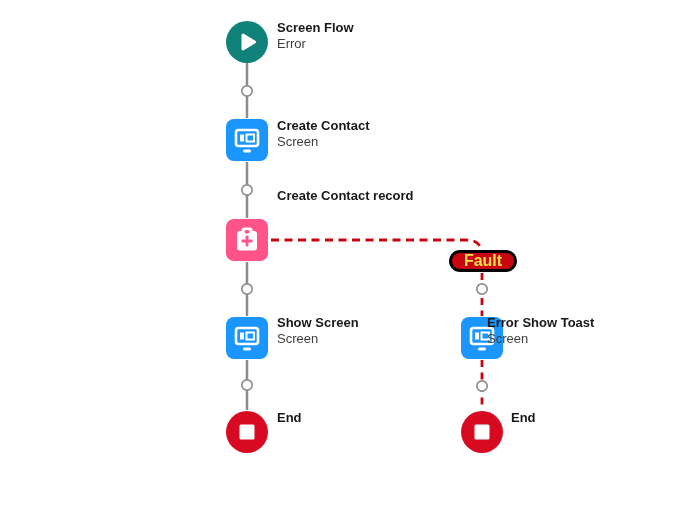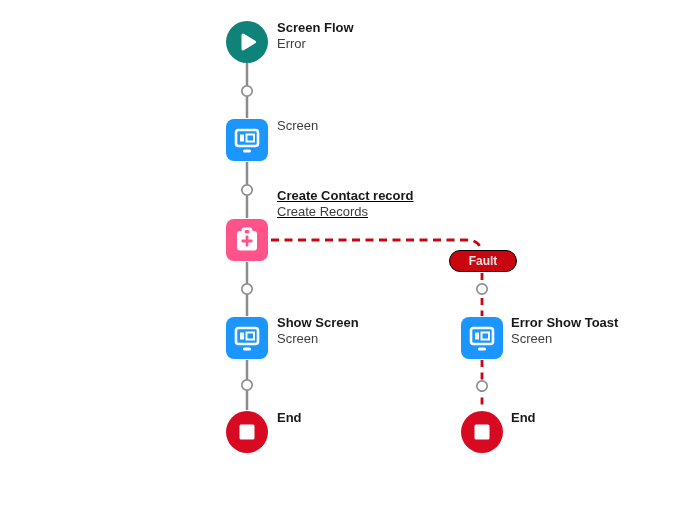--- a/index.html
+++ b/index.html
@@ -26,26 +26,26 @@
     white-space: nowrap;
   }
   .label .t { display: block; font-weight: 700; color: #181818; }
   .label .s { display: block; color: #3E3E3C; }
 
   .fault-badge {
     position: absolute;
     left: 449px; top: 250px;
     width: 68px; height: 22px;
     background: #C9050F;
-    border: 1px solid #000000;
+    border: 3px solid #000000;
     border-radius: 12px;
     box-sizing: border-box;
     display: flex; align-items: center; justify-content: center;
-    color: #e5e5e5;
-    font-size: 12px;
+    color: #fde047;
+    font-size: 16px;
     font-weight: 700;
   }
 </style>
 </head>
 <body>
 
 <div class="canvas">
 
   <svg class="wires" width="676" height="525" viewBox="0 0 676 525">
 
@@ -80,26 +80,26 @@
   <div class="node-icon" style="left:226px; top:119px;">
     <svg width="42" height="42" viewBox="0 0 42 42">
       <rect x="0" y="0" width="42" height="42" rx="8" fill="#1B96FF"></rect>
       <rect x="10" y="11" width="22" height="16" rx="2.5" fill="none" stroke="#ffffff" stroke-width="2.6"></rect>
       <rect x="14" y="15.5" width="4" height="7" fill="#ffffff"></rect>
       <rect x="20.5" y="15.5" width="7.5" height="7" fill="none" stroke="#ffffff" stroke-width="2"></rect>
       <rect x="17" y="30.5" width="8" height="3" rx="1.5" fill="#ffffff"></rect>
     </svg>
   </div>
   <div class="label" style="left:277px; top:118px;">
+    <span class="t">Create Contact</span>
     <span class="s">Screen</span>
   </div>
 
-  <div class="label" style="left:277px; top:188px;text-decoration:underline;">
+  <div class="label" style="left:277px; top:188px;">
     <span class="t">Create Contact record</span>
-    <span class="s">Create Records</span>
   </div>
   <div class="node-icon" style="left:226px; top:219px;">
     <svg width="42" height="42" viewBox="0 0 42 42">
       <rect x="0" y="0" width="42" height="42" rx="8" fill="#FF538A"></rect>
       <rect x="11" y="12" width="20" height="19.5" rx="3" fill="#ffffff"></rect>
       <rect x="15.5" y="8.5" width="11" height="7.5" rx="3" fill="#ffffff"></rect>
       <rect x="18.5" y="11" width="5" height="3.5" rx="1.75" fill="#FF538A"></rect>
       <rect x="19.6" y="16.5" width="2.8" height="11" rx="1" fill="#FF538A"></rect>
       <rect x="15.5" y="20.6" width="11" height="2.8" rx="1" fill="#FF538A"></rect>
     </svg>
@@ -125,21 +125,21 @@
 
   <div class="node-icon" style="left:461px; top:317px;">
     <svg width="42" height="42" viewBox="0 0 42 42">
       <rect x="0" y="0" width="42" height="42" rx="8" fill="#1B96FF"></rect>
       <rect x="10" y="11" width="22" height="16" rx="2.5" fill="none" stroke="#ffffff" stroke-width="2.6"></rect>
       <rect x="14" y="15.5" width="4" height="7" fill="#ffffff"></rect>
       <rect x="20.5" y="15.5" width="7.5" height="7" fill="none" stroke="#ffffff" stroke-width="2"></rect>
       <rect x="17" y="30.5" width="8" height="3" rx="1.5" fill="#ffffff"></rect>
     </svg>
   </div>
-  <div class="label" style="left:511px; top:315px;">
+  <div class="label" style="left:487px; top:315px;">
     <span class="t">Error Show Toast</span>
     <span class="s">Screen</span>
   </div>
 
   <div class="node-icon" style="left:226px; top:411px;">
     <svg width="42" height="42" viewBox="0 0 42 42">
       <circle cx="21" cy="21" r="21" fill="#D70A22"></circle>
       <rect x="13.5" y="13.5" width="15" height="15" rx="1.5" fill="#ffffff"></rect>
     </svg>
   </div>

